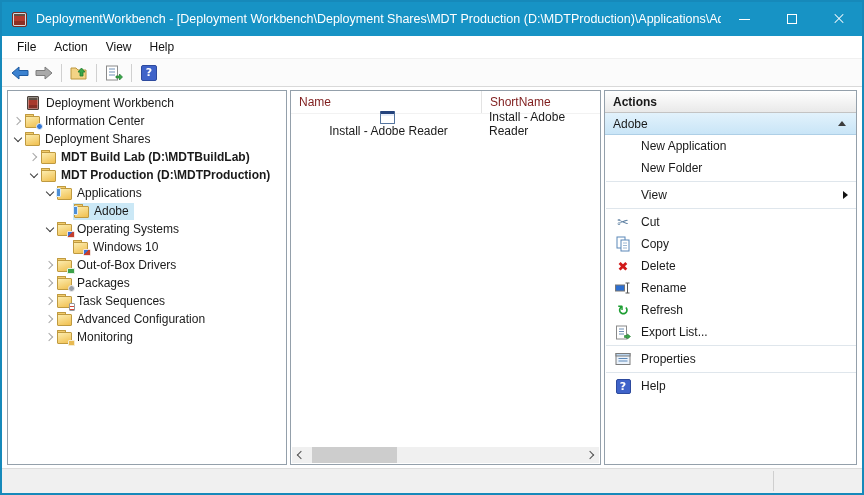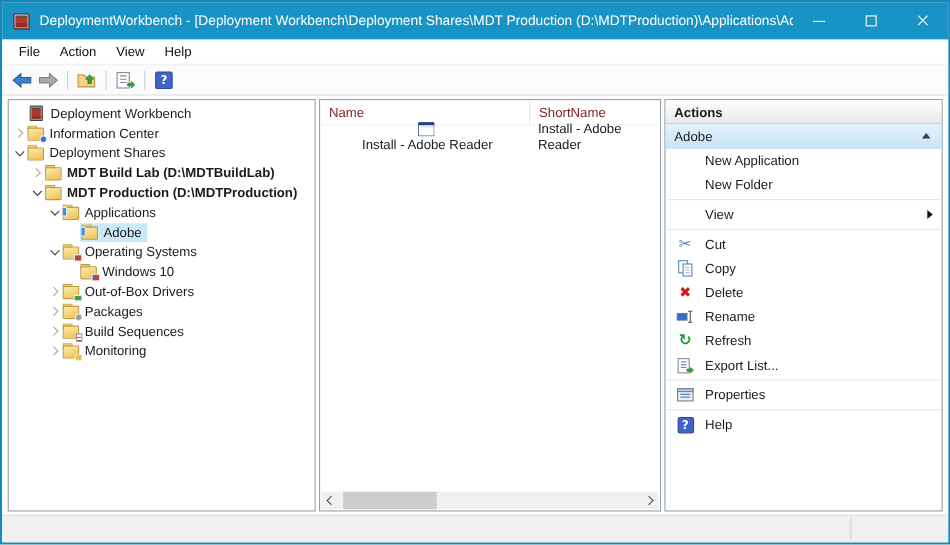--- a/index.html
+++ b/index.html
@@ -235,21 +235,26 @@
         <span class="fldr">
             <i class="mark package"></i>
           </span>
         <span class="tlabel">Packages</span>
       </div>
       <div class="trow lvl3">
         <span class="chev col"></span>
         <span class="fldr">
             <i class="mark task"></i>
           </span>
-        <span class="tlabel">Build Sequences</span>
+        <span class="tlabel">Task Sequences</span>
+      </div>
+      <div class="trow lvl3">
+        <span class="chev col"></span>
+        <span class="fldr"></span>
+        <span class="tlabel">Advanced Configuration</span>
       </div>
       <div class="trow lvl3">
         <span class="chev col"></span>
         <span class="fldr">
             <i class="mark monitor"></i>
           </span>
         <span class="tlabel">Monitoring</span>
       </div>
     </div>
 

